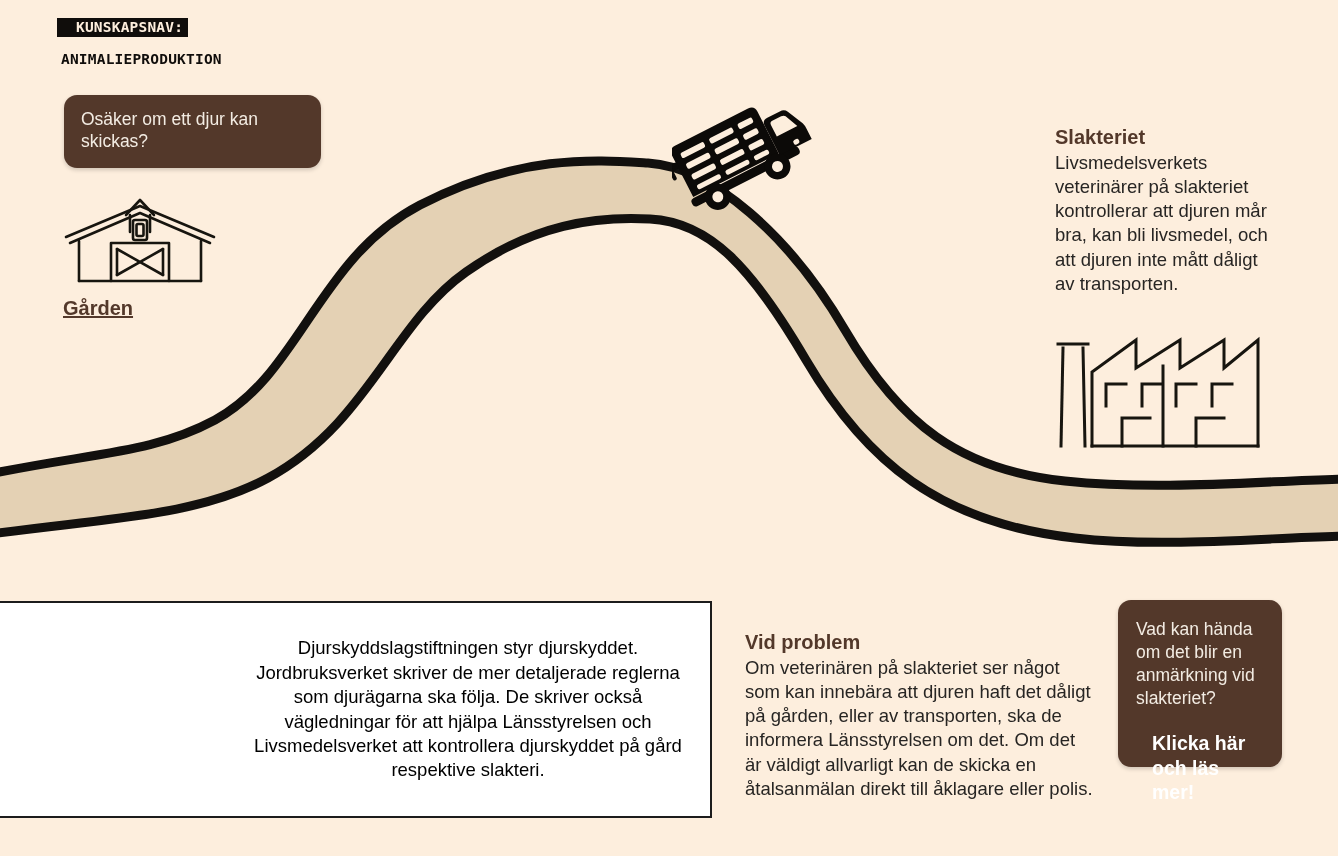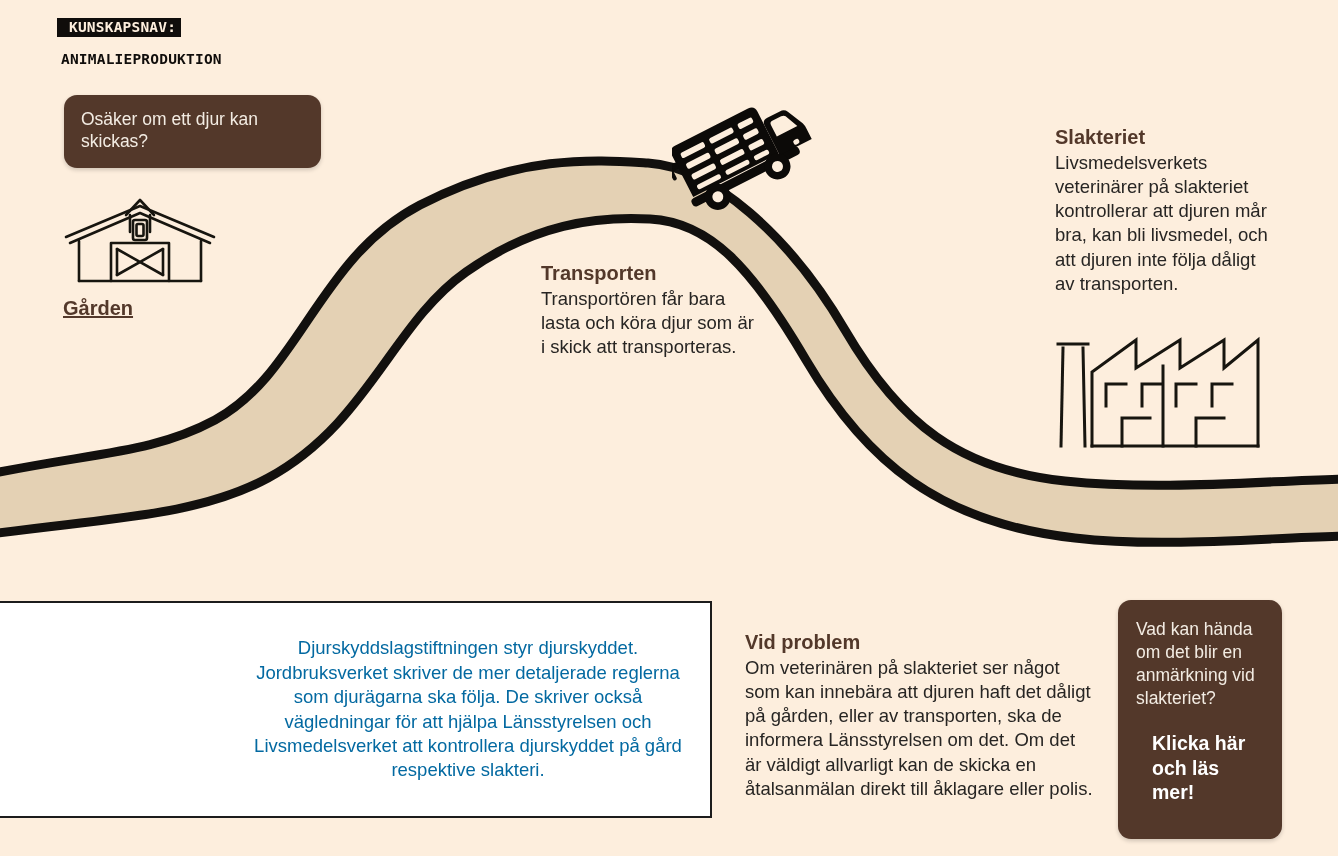--- a/index.html
+++ b/index.html
@@ -16,21 +16,21 @@
   
   .logo { position:absolute; left:57px; top:18px; }
   .logo-line1 {
     display:inline-block;
     background:#100d0b;
     color:#fdeedd;
     font-family:"DejaVu Sans Mono", monospace;
     font-weight:bold;
     font-size:14.5px;
     letter-spacing:0.2px;
-    padding:2px 5px 2px 12px;
+    padding:2px 5px 2px 19px;
     line-height:1.02;
   }
   .logo-line2 {
     display:block;
     color:#100d0b;
     font-family:"DejaVu Sans Mono", monospace;
     font-weight:bold;
     font-size:14.5px;
     letter-spacing:0.2px;
     margin-top:15px;
@@ -108,28 +108,28 @@
     display:flex;
     align-items:center;
   }
   .lawbox-text {
     position:absolute;
     left:240px; top:0; width:460px; height:100%;
     display:flex; align-items:center; justify-content:center;
     text-align:center;
     font-size:18.5px;
     line-height:1.32;
-    color:#0369a1;
+    color:#000000;
     padding:17px 4px;
   }
 
   
   .callout-bottom {
     position:absolute; left:1118px; top:600px;
-    width:164px; height:239px;
+    width:164px; height:167px;
     background:#53382a;
     border-radius:13px;
     padding:18px 18px 16px 18px;
     box-shadow:0 2px 4px rgba(0,0,0,0.18);
   }
   .callout-bottom .q {
     color:#f3ece3;
     font-size:17.5px;
     line-height:1.32;
   }
@@ -272,28 +272,24 @@
 
       <path d="M72 114 L72 86 L100 86"></path>
       <path d="M146 114 L146 86 L174 86"></path>
     </g>
   </svg>
 
   <div class="block" id="blk-garden">
     <h3>Gården</h3>
   </div>
 
-  <div class="block" id="blk-transport">
-    <h3>Transporten</h3>
-    <p>Transportören får bara lasta och köra djur som är i skick att transporteras.</p>
-  </div>
 
   <div class="block" id="blk-slakteri">
     <h3>Slakteriet</h3>
-    <p>Livsmedelsverkets veterinärer på slakteriet kontrollerar att djuren mår bra, kan bli livsmedel, och att djuren inte följa dåligt av transporten.</p>
+    <p>Livsmedelsverkets veterinärer på slakteriet kontrollerar att djuren mår bra, kan bli livsmedel, och att djuren inte mått dåligt av transporten.</p>
   </div>
 
   <div class="lawbox">
 
     <div class="lawbox-text">Djurskyddslagstiftningen styr djurskyddet. Jordbruksverket skriver de mer detaljerade reglerna som djurägarna ska följa. De skriver också vägledningar för att hjälpa Länsstyrelsen och Livsmedelsverket att kontrollera djurskyddet på gård respektive slakteri.</div>
   </div>
 
   <div class="block" id="blk-problem">
     <h3>Vid problem</h3>
     <p>Om veterinären på slakteriet ser något som kan innebära att djuren haft det dåligt på gården, eller av transporten, ska de informera Länsstyrelsen om det. Om det är väldigt allvarligt kan de skicka en åtalsanmälan direkt till åklagare eller polis.</p>

